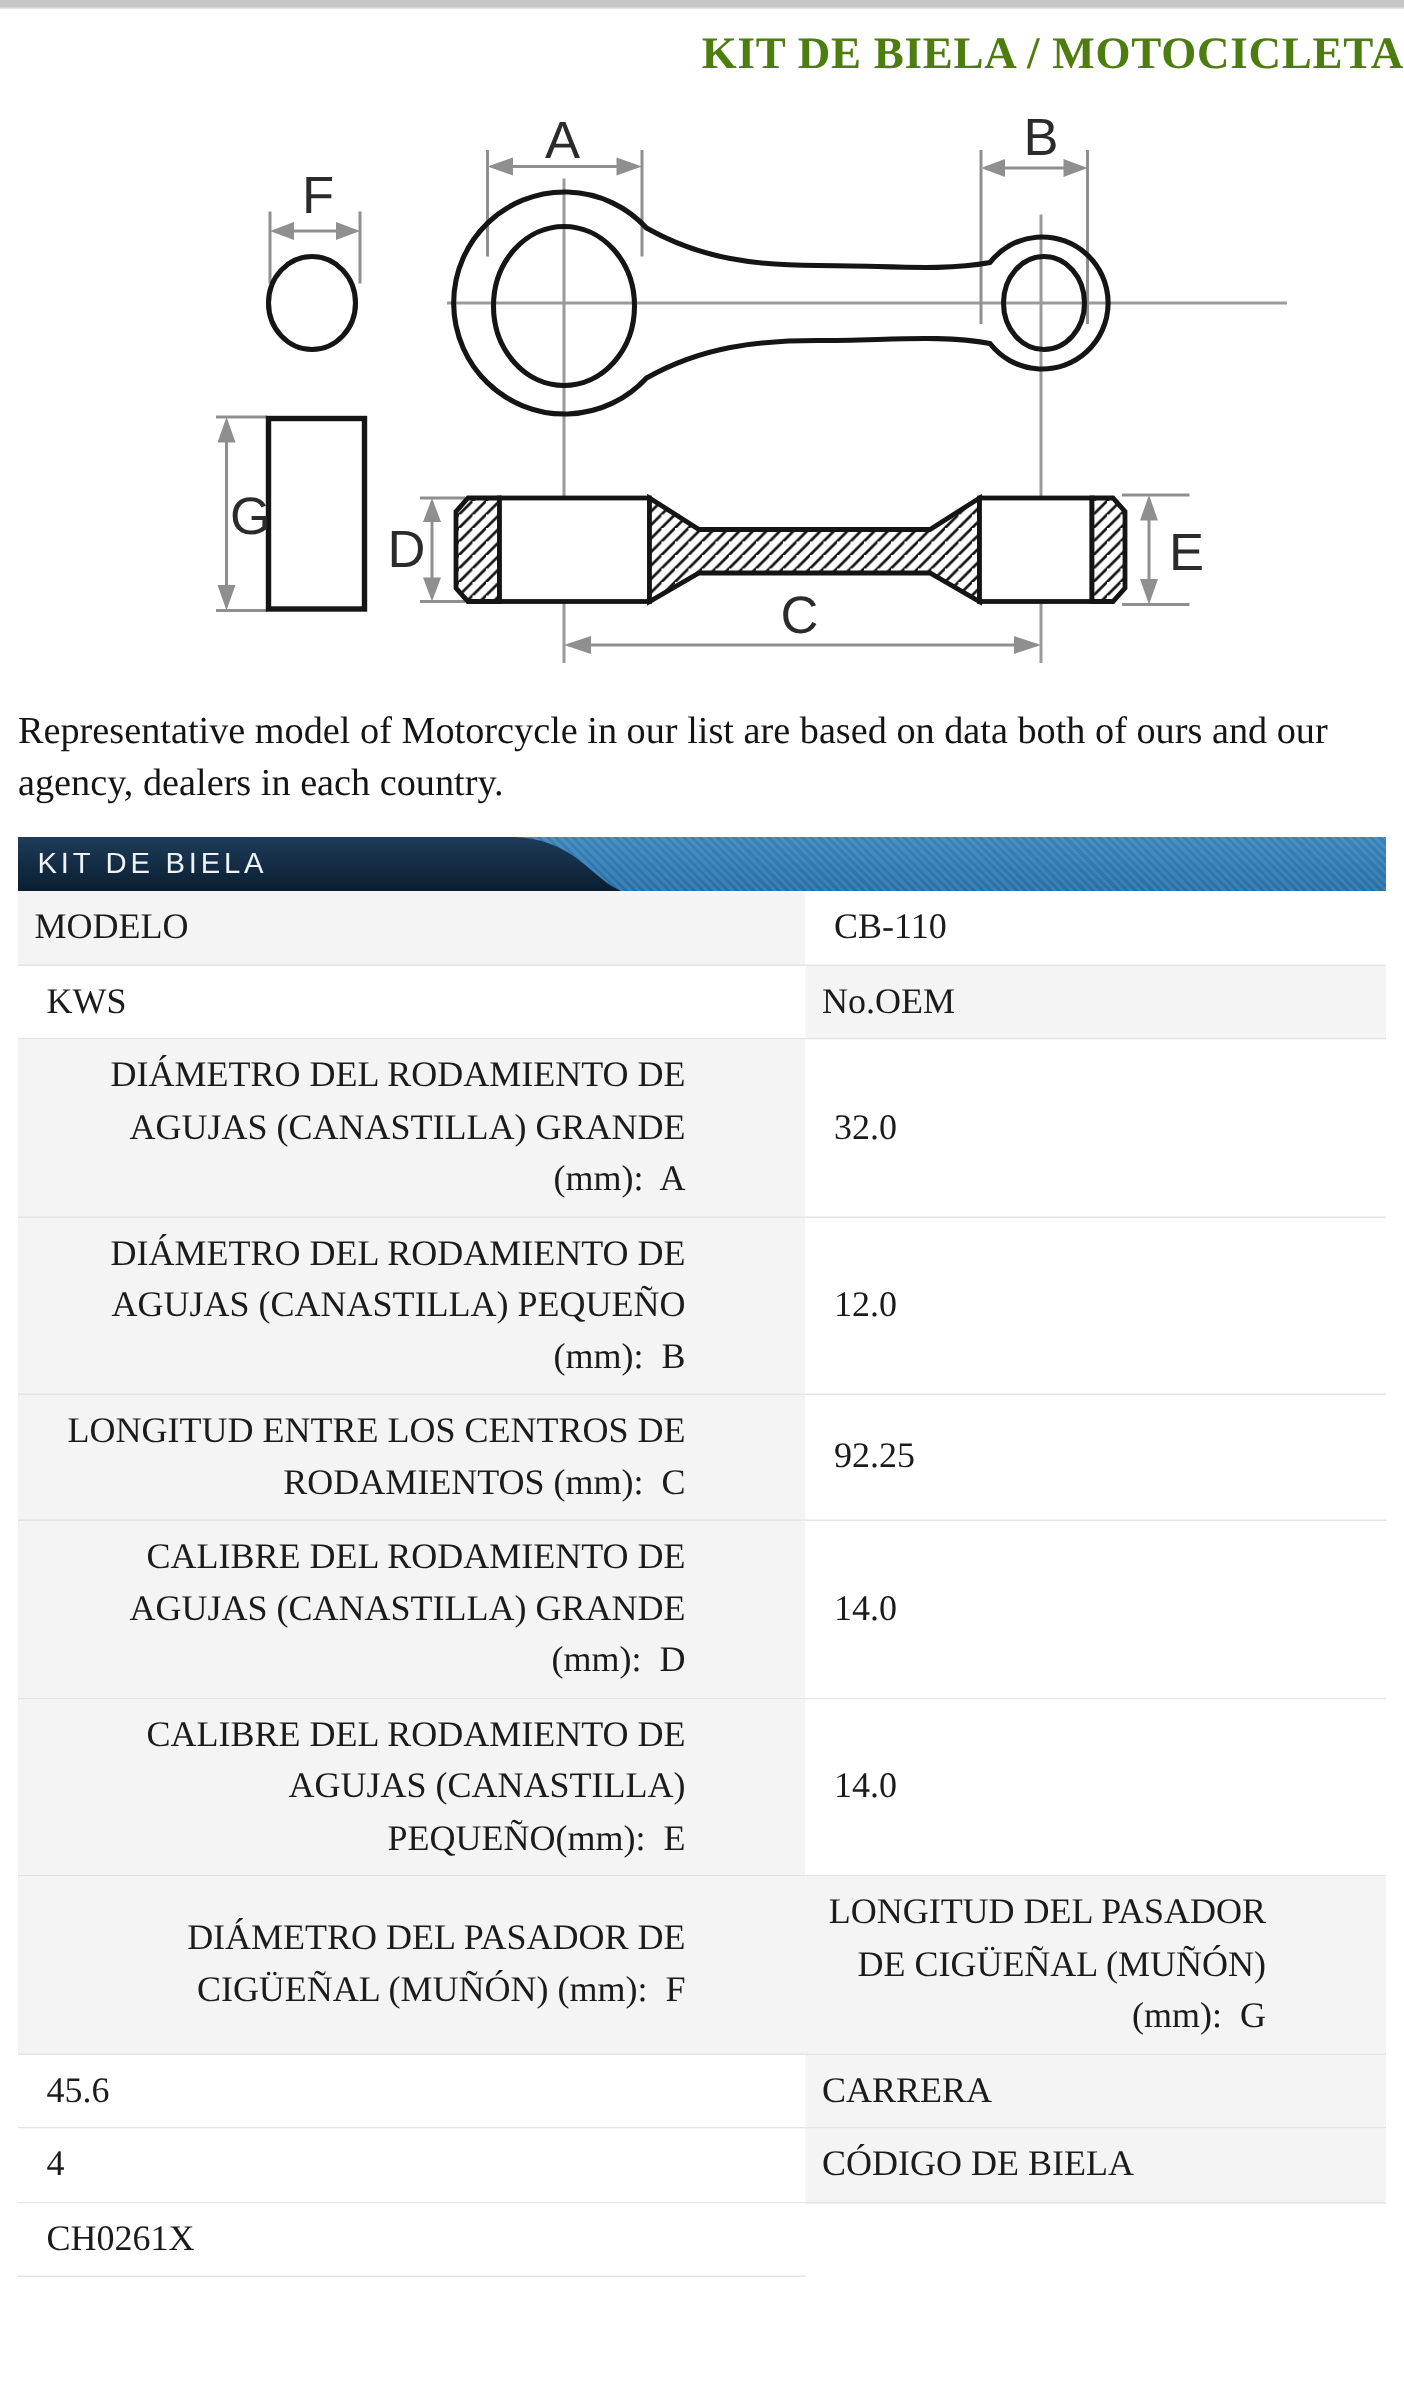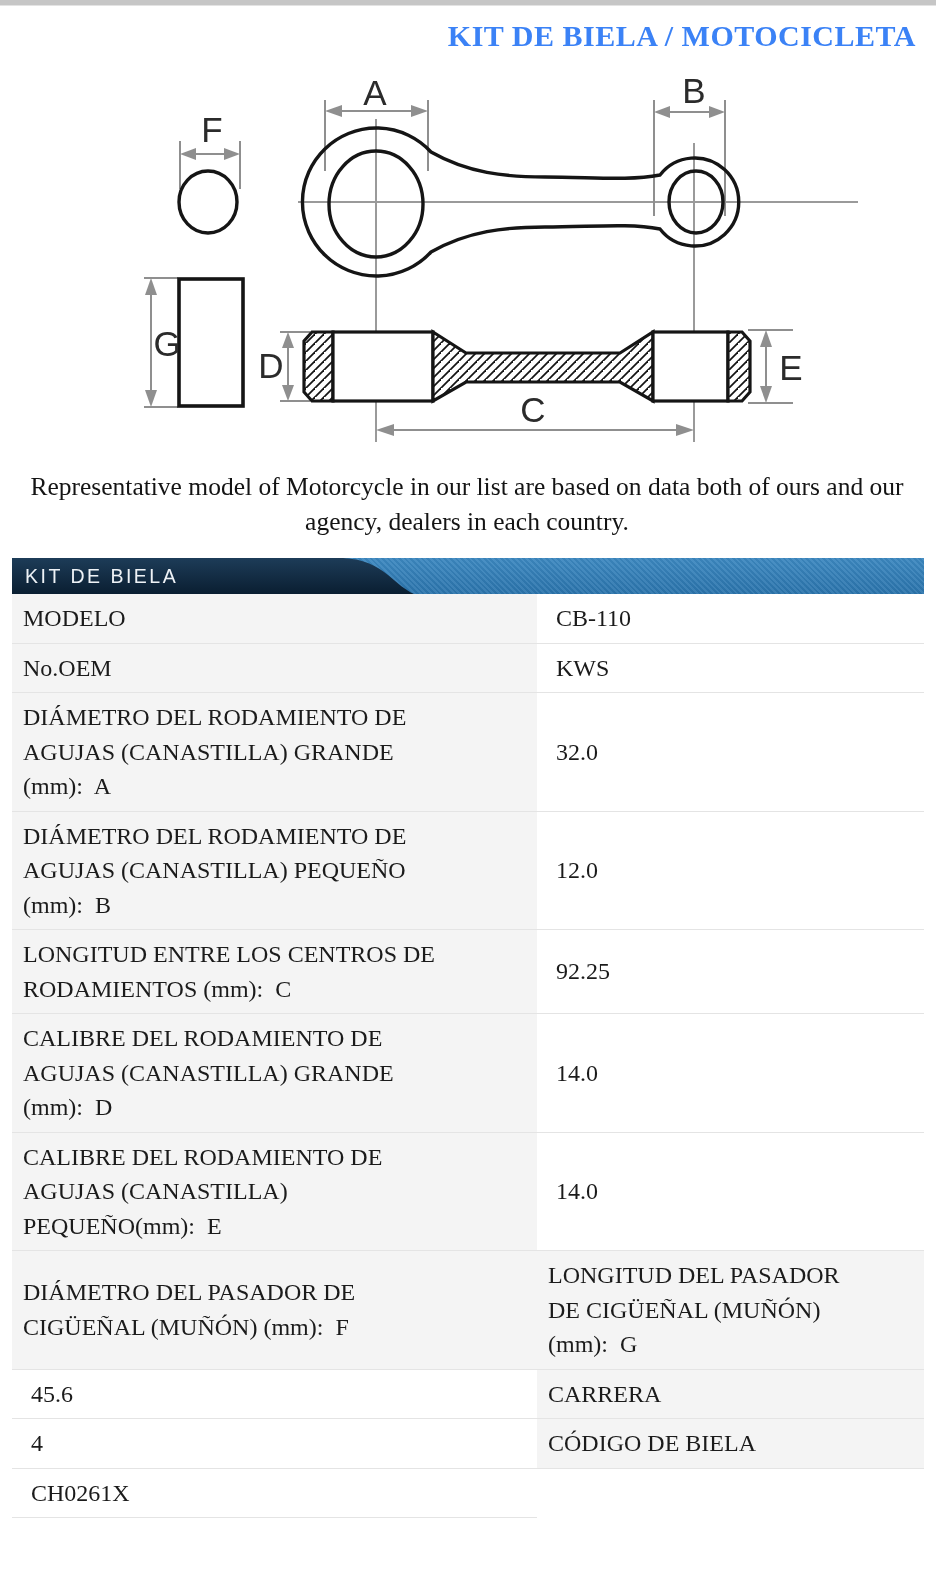--- a/index.html
+++ b/index.html
@@ -9,42 +9,41 @@
     font-family:"Liberation Serif", serif;
     position:relative;
     overflow:hidden;
   }
   .top-strip {
     height:5px; width:100%;
     background:#c6c6c6;
     border-bottom:1px solid #e3e3e3;
   }
   .page-title {
-    margin:9px 20px 0 0;
+    margin:9px 0 0 0;
     height:41px; line-height:41px;
     text-align:right;
     font-family:"Liberation Serif", serif;
     font-weight:bold;
     font-size:30px;
-    color:#3b82f6;
+    color:#4d7c0f;
     letter-spacing:0.5px;
   }
   .diagram-wrap { height:410px; position:relative; }
   .diagram-wrap svg { display:block; }
   .dim-text {
     font-family:"Liberation Sans", sans-serif;
     font-size:35px;
     fill:#2b2b2b;
   }
   .description {
     margin:4px 14px 12px 12px;
     font-size:25.5px;
     line-height:34.5px;
     color:#141414;
-    text-align:center;
   }
   .spec-table {
     margin:19px 12px 0 12px;
   }
   .table-header {
     position:relative;
     height:36px;
     background:linear-gradient(#3c88c0, #2b74ac);
     overflow:hidden;
     text-align:right;
@@ -58,20 +57,21 @@
     position:absolute; left:13px; top:0;
     height:36px; line-height:37px;
     font-family:"Liberation Sans", sans-serif;
     font-size:19.5px;
     letter-spacing:2.5px;
     color:#eef2f6;
   }
   .tbl-body {
     display:grid;
     grid-template-columns:525px 1fr;
+    text-align:right;
   }
   .cell {
     border-bottom:1px solid #e4e4e4;
     display:flex;
     align-items:center;
     font-size:24px;
     line-height:34.5px;
     color:#1b1b1b;
     min-height:48px;
     box-sizing:border-box;
@@ -218,22 +218,22 @@
         </linearGradient>
       </defs>
       <path d="M0,0 H331 C 352,1 365,8 376,17 C 387,26 393,32 402,36 H0 Z" fill="url(#navyGrad)"></path>
     </svg>
     <div class="hdr-label">KIT DE BIELA</div>
   </div>
   <div class="tbl-body">
   <div class="cell lbl">MODELO</div>
   <div class="cell val">CB-110</div>
 
+  <div class="cell val">KWS</div>
   <div class="cell lbl">No.OEM</div>
-  <div class="cell val">KWS</div>
 
 
   <div class="cell lbl">DIÁMETRO DEL RODAMIENTO DE AGUJAS (CANASTILLA) GRANDE (mm):  A</div>
   <div class="cell val">32.0</div>
 
   <div class="cell lbl">DIÁMETRO DEL RODAMIENTO DE AGUJAS (CANASTILLA) PEQUEÑO (mm):  B</div>
   <div class="cell val">12.0</div>
 
   <div class="cell lbl">LONGITUD ENTRE LOS CENTROS DE RODAMIENTOS (mm):  C</div>
   <div class="cell val">92.25</div>

